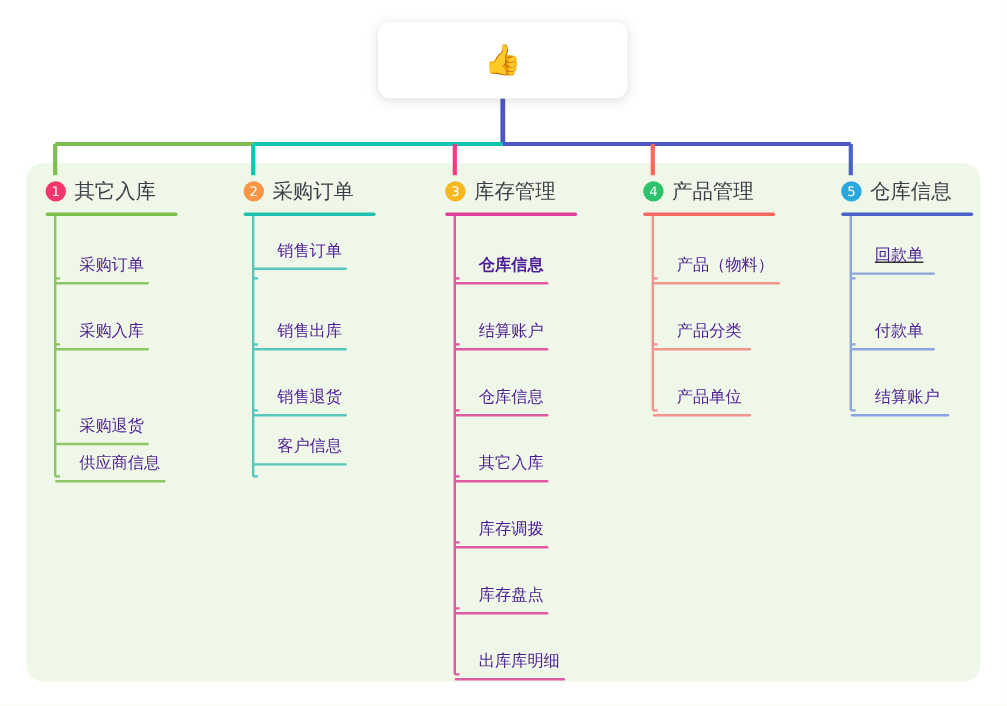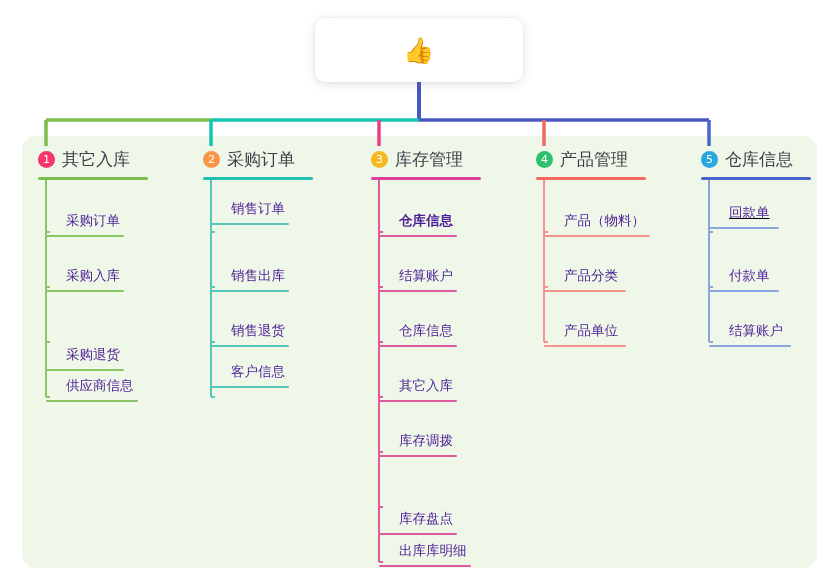--- a/index.html
+++ b/index.html
@@ -176,21 +176,21 @@
             <div class="item-rule" style="background: rgb(224, 90, 160); width: 78px;"></div>
           </div>
           <div class="item" style="top: 197px; left: 8px;">
             <span class="item-label">其它入库</span>
             <div class="item-rule" style="background: rgb(224, 90, 160); width: 78px;"></div>
           </div>
           <div class="item" style="top: 252px; left: 8px;">
             <span class="item-label">库存调拨</span>
             <div class="item-rule" style="background: rgb(224, 90, 160); width: 78px;"></div>
           </div>
-          <div class="item" style="top: 307px; left: 8px; margin-top: 23px;">
+          <div class="item" style="top: 307px; left: 8px;">
             <span class="item-label">库存盘点</span>
             <div class="item-rule" style="background: rgb(224, 90, 160); width: 78px;"></div>
           </div>
           <div class="item" style="top: 362px; left: 8px;">
             <span class="item-label">出库库明细</span>
             <div class="item-rule" style="background: rgb(224, 90, 160); width: 92px;"></div>
           </div>
         </div>
       </div>
       <div class="col" style="left: 536px;">

